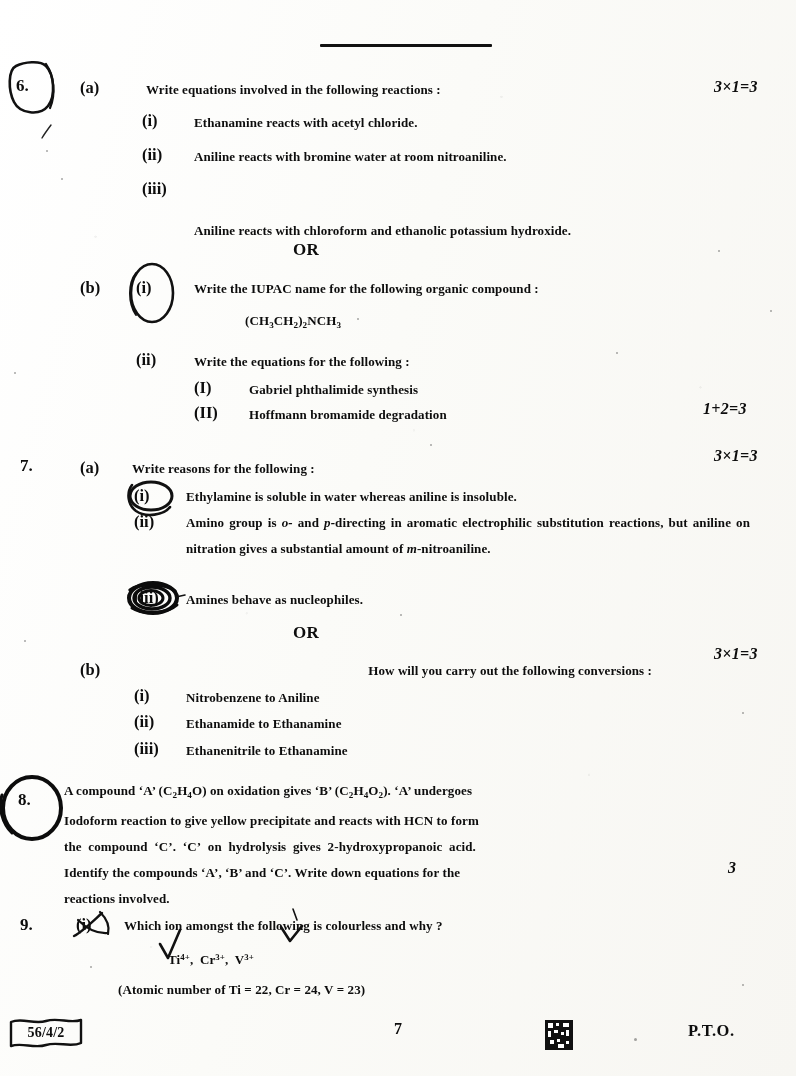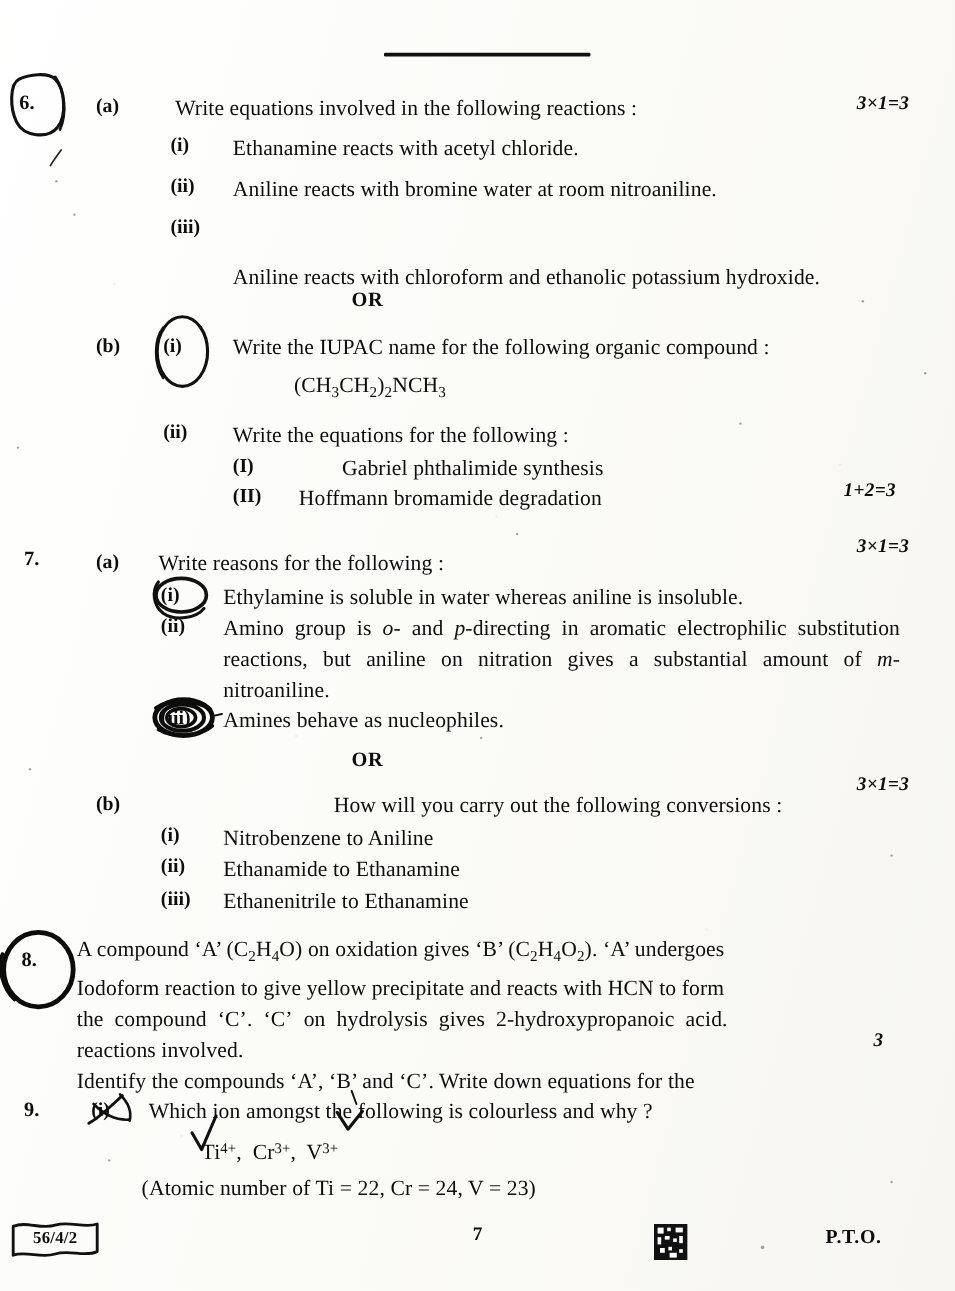--- a/index.html
+++ b/index.html
@@ -30,22 +30,22 @@
       radial-gradient(circle at 74% 72%, rgba(0,0,0,.045) 0 1px, transparent 1.4px),
       radial-gradient(circle at 19% 88%, rgba(0,0,0,.04) 0 1px, transparent 1.4px),
       radial-gradient(circle at 52% 40%, rgba(0,0,0,.035) 0 1px, transparent 1.4px),
       linear-gradient(105deg, #ffffff 0%, #fbfbf8 45%, #f7f6f2 100%);
     pointer-events: none;
   }
 
   
   .abs { position: absolute; }
   .q-body {
-    font-weight: normal;
-    font-size: 18px;
+    font-weight: bold;
+    font-size: 13px;
     line-height: 26px;
     letter-spacing: .1px;
   }
   .qnum {
     font-weight: bold;
     font-size: 17px;
   }
   .part {
     font-weight: bold;
     font-size: 16.5px;
@@ -172,21 +172,21 @@
 
   <div class="abs q-body" style="left:245px; top:308px;">
     (CH<sub>3</sub>CH<sub>2</sub>)<sub>2</sub>NCH<sub>3</sub>
   </div>
   <div class="tiny-dot" style="left:357px; top:318px;"></div>
 
   <div class="abs roman" style="left:136px; top:350px;">(ii)</div>
   <div class="abs q-body" style="left:194px; top:349px; width:540px;">Write the equations for the following :</div>
 
   <div class="abs roman" style="left:194px; top:378px;">(I)</div>
-  <div class="abs q-body" style="left:249px; top:377px; width:460px;margin-left:36px;">Gabriel phthalimide synthesis</div>
+  <div class="abs q-body" style="left:249px; top:377px; width:460px;">Gabriel phthalimide synthesis</div>
 
   <div class="abs roman" style="left:194px; top:403px;">(II)</div>
   <div class="abs q-body" style="left:249px; top:402px; width:460px;">Hoffmann bromamide degradation</div>
 
   <div class="abs marks" style="left:703px; top:400px;">1+2=3</div>
 
   <div class="abs marks" style="left:714px; top:447px;">3×1=3</div>
 
   <div class="abs qnum" style="left:20px; top:456px;">7.</div>
   <div class="abs part" style="left:80px; top:458px;">(a)</div>
@@ -216,22 +216,22 @@
 
   <div class="abs roman" style="left:134px; top:739px;">(iii)</div>
   <div class="abs q-body" style="left:186px; top:738px; width:440px;">Ethanenitrile to Ethanamine</div>
 
   <div class="abs qnum" style="left:18px; top:790px;">8.</div>
 
   <div class="abs q-body" style="left:64px; top:778px; width:686px;">
     <div>A compound ‘A’ (C<sub>2</sub>H<sub>4</sub>O) on oxidation gives ‘B’ (C<sub>2</sub>H<sub>4</sub>O<sub>2</sub>). ‘A’ undergoes</div>
     <div>Iodoform reaction to give yellow precipitate and reacts with HCN to form</div>
     <div>the&nbsp; compound&nbsp; ‘C’.&nbsp; ‘C’&nbsp; on&nbsp; hydrolysis&nbsp; gives&nbsp; 2-hydroxypropanoic&nbsp; acid.</div>
+    <div>Identify the compounds ‘A’, ‘B’ and ‘C’. Write down equations for the</div>
     <div>reactions involved.</div>
-    <div>Identify the compounds ‘A’, ‘B’ and ‘C’. Write down equations for the</div>
   </div>
 
   <div class="abs marks" style="left:728px; top:859px;">3</div>
 
   <div class="abs qnum" style="left:20px; top:915px;">9.</div>
   <div class="abs part" style="left:76px; top:915px;">(i)</div>
   <div class="abs q-body" style="left:124px; top:913px; width:560px;">Which ion amongst the following is colourless and why ?</div>
 
   <div class="abs q-body" style="left:168px; top:944px;">
     Ti<sup>4+</sup>,&nbsp; Cr<sup>3+</sup>,&nbsp; V<sup>3+</sup>

